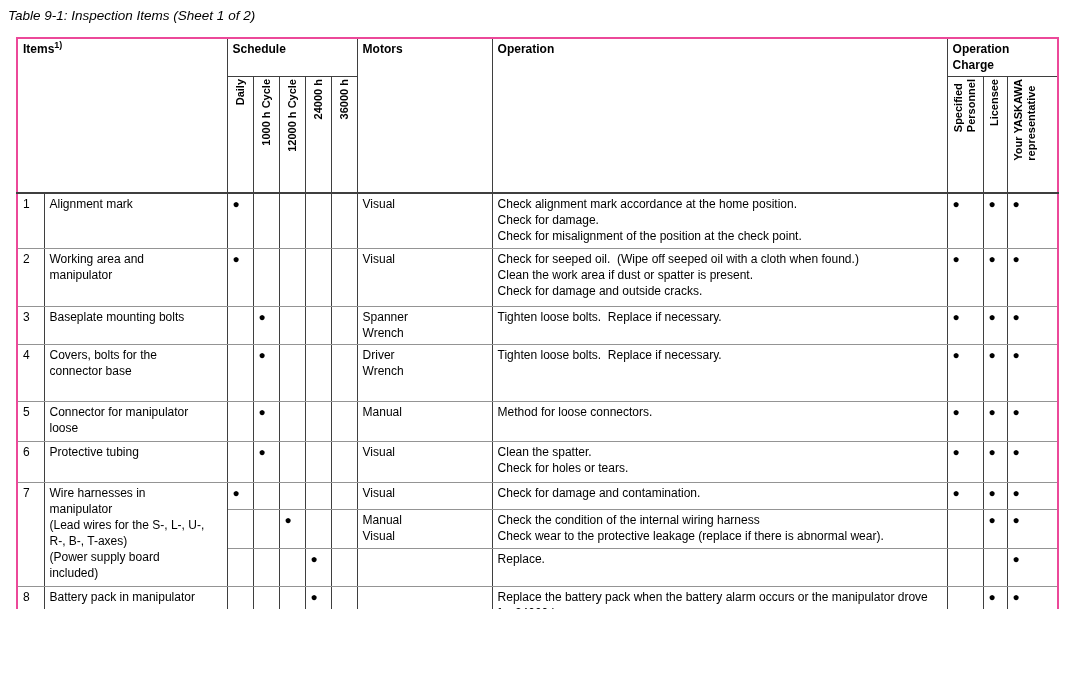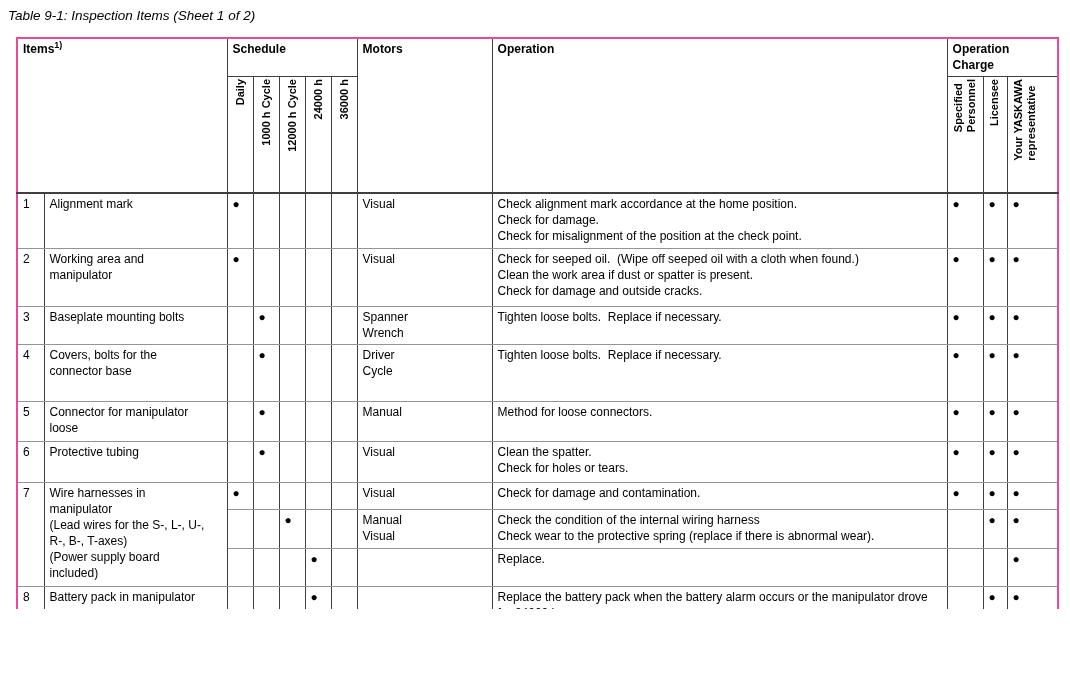--- a/index.html
+++ b/index.html
@@ -131,21 +131,21 @@
       <tr class="r4">
         <td class="num">4</td>
         <td class="pre">Covers, bolts for the
 connector base</td>
         <td class="dot"></td>
         <td class="dot">●</td>
         <td class="dot"></td>
         <td class="dot"></td>
         <td class="dot"></td>
         <td class="pre">Driver
-Cycle</td>
+Wrench</td>
         <td class="pre">Tighten loose bolts.  Replace if necessary.</td>
         <td class="dot">●</td>
         <td class="dot">●</td>
         <td class="dot">●</td>
       </tr>
       <tr class="r5">
         <td class="num">5</td>
         <td class="pre">Connector for manipulator
 loose</td>
         <td class="dot"></td>
@@ -195,21 +195,21 @@
       </tr>
       <tr class="r7b">
         <td class="dot"></td>
         <td class="dot"></td>
         <td class="dot">●</td>
         <td class="dot"></td>
         <td class="dot"></td>
         <td class="pre">Manual
 Visual</td>
         <td class="pre">Check the condition of the internal wiring harness
-Check wear to the protective spring (replace if there is abnormal wear).</td>
+Check wear to the protective leakage (replace if there is abnormal wear).</td>
         <td class="dot"></td>
         <td class="dot">●</td>
         <td class="dot">●</td>
       </tr>
       <tr class="r7c">
         <td class="dot"></td>
         <td class="dot"></td>
         <td class="dot"></td>
         <td class="dot">●</td>
         <td class="dot"></td>

